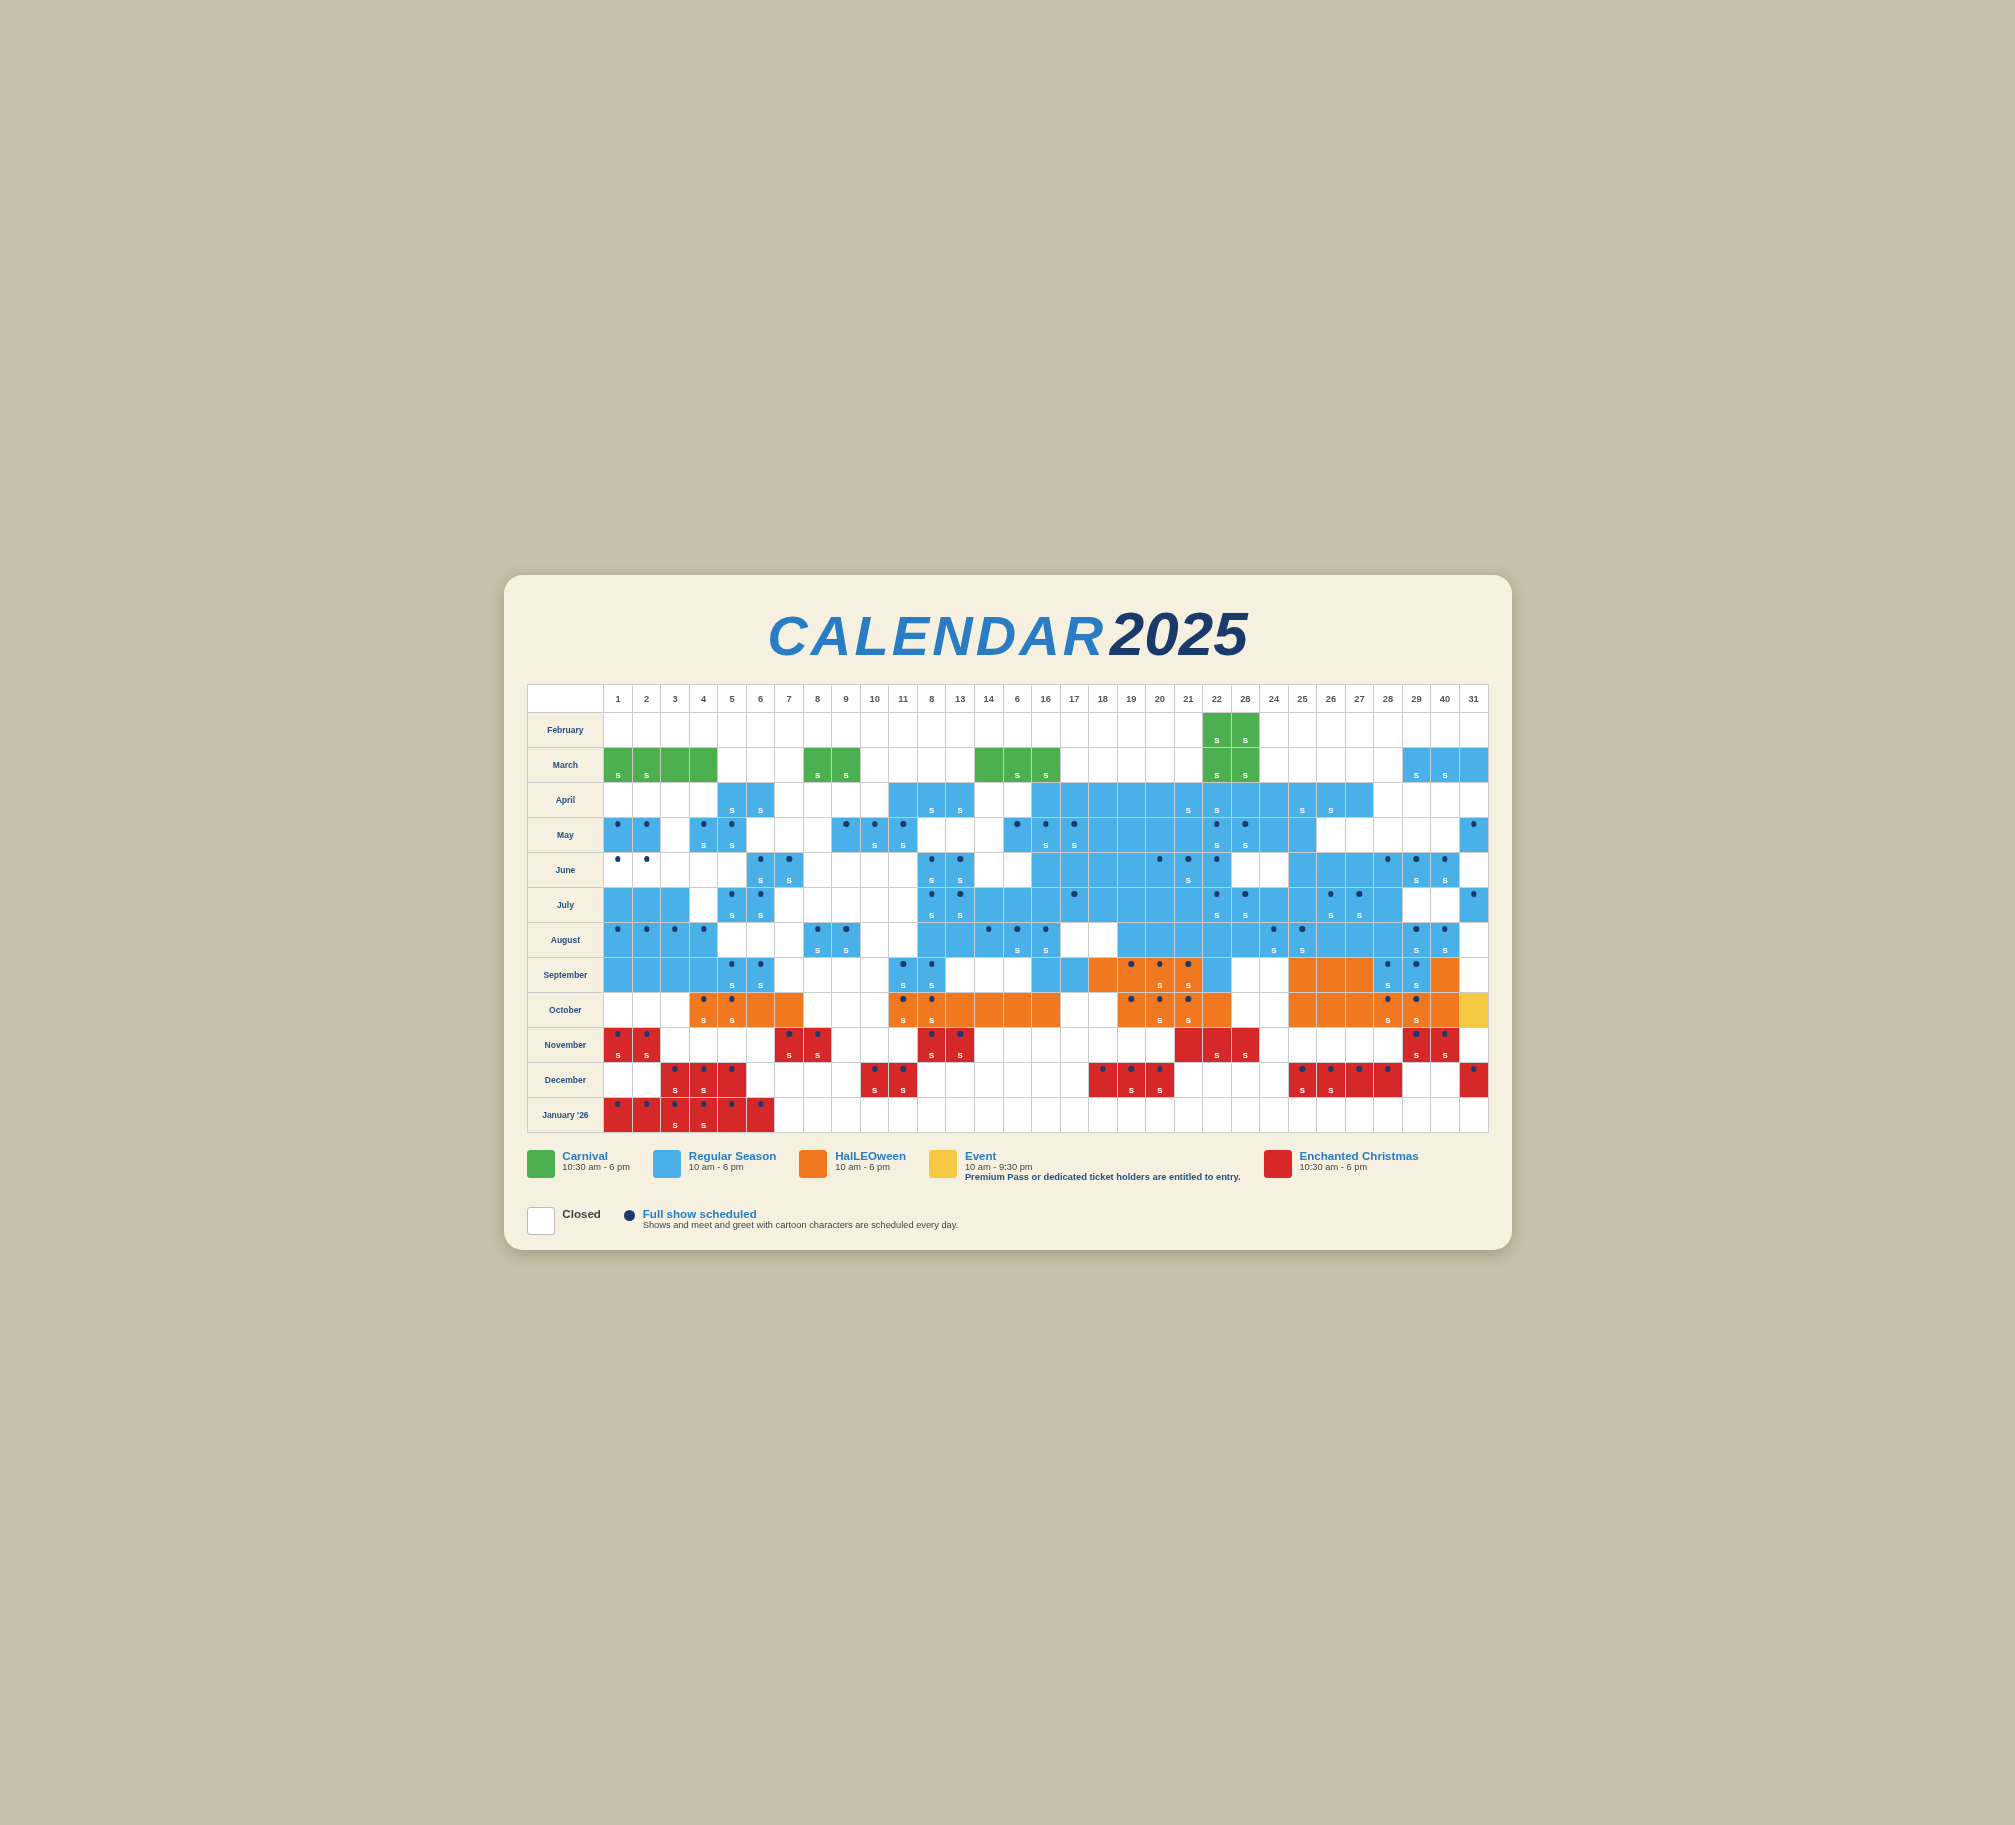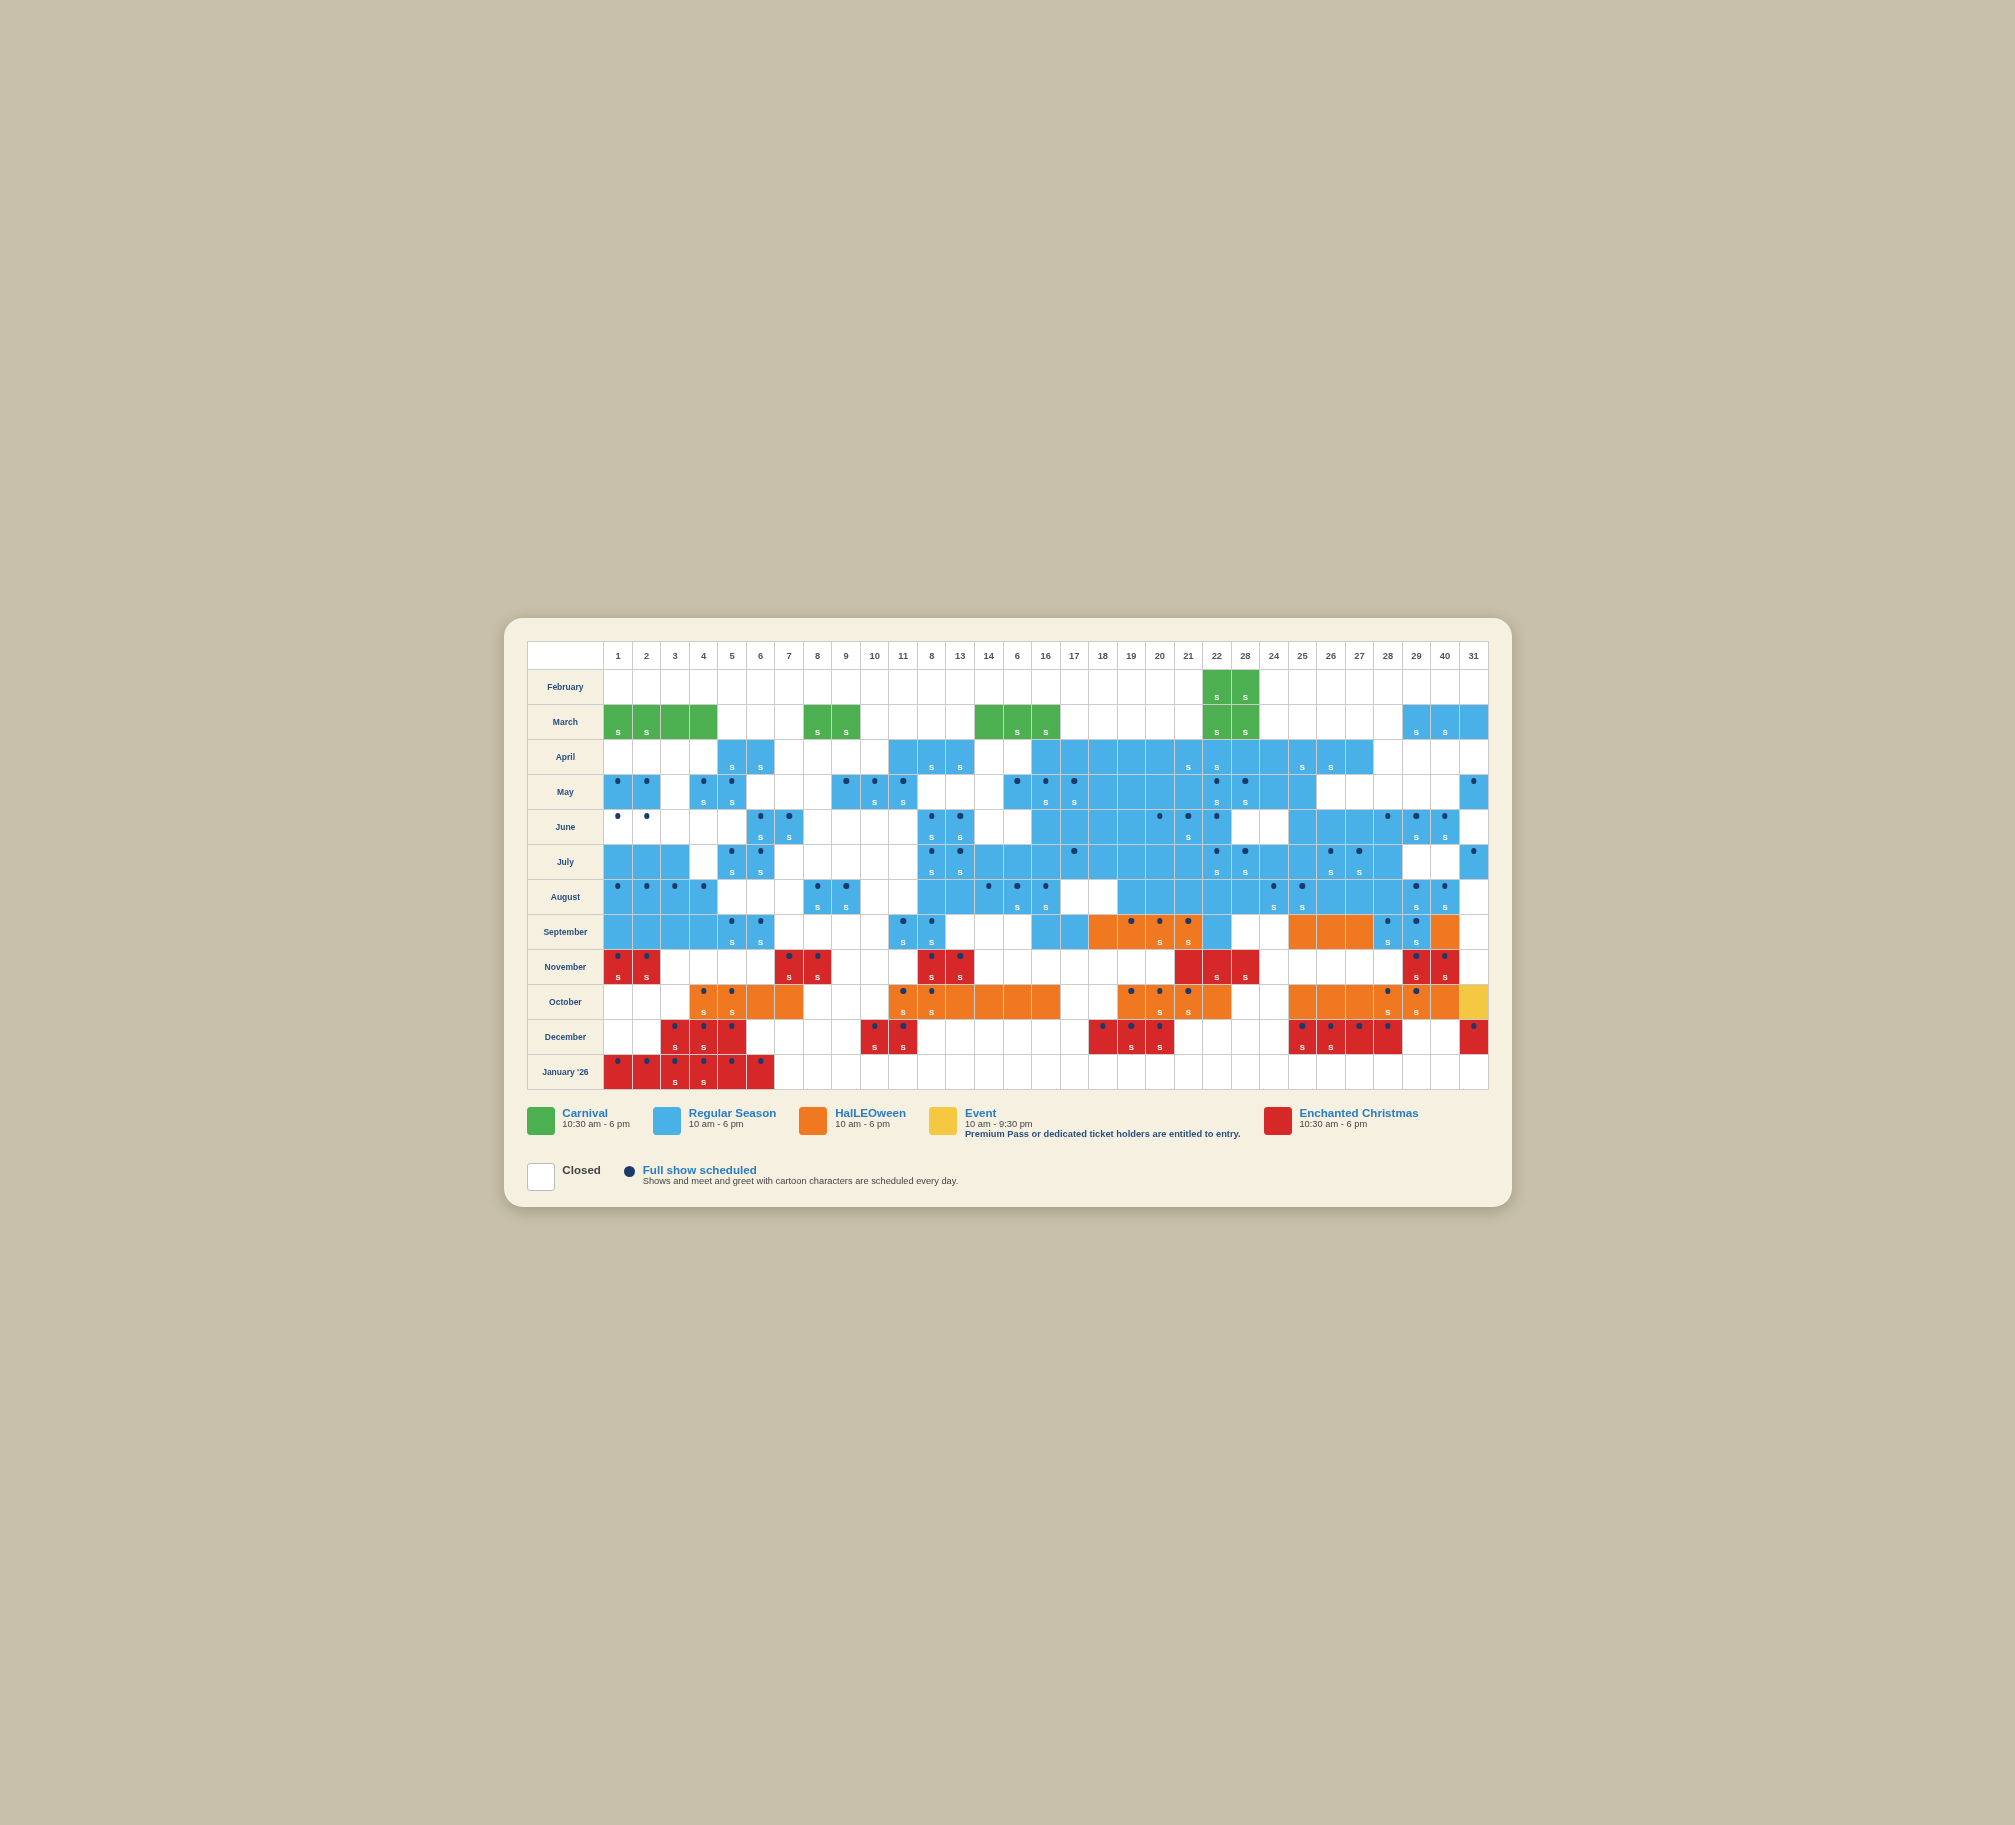--- a/index.html
+++ b/index.html
@@ -181,20 +181,24 @@
       align-items: center;
       justify-content: center;
       position: relative;
       padding: 1.6px;
     }
   </style>
 </head>
 <body>
 
 <div class="card">
+  <div class="title">
+    <span class="title-calendar">CALENDAR</span>
+    <span class="title-year">2025</span>
+  </div>
 
   <div class="calendar-wrapper">
     <table class="calendar">
       <thead>
         <tr>
           <th class="col-month"></th>
 
         <th class="col-day">1</th>
             <th class="col-day">2</th>
             <th class="col-day">3</th>
@@ -1185,262 +1189,262 @@
               </div>
             </td>
             <td style="background: rgb(240, 120, 32); position: relative; height: 34px;">
               <div class="cell-inner"></div>
             </td>
             <td style="background: rgb(255, 255, 255); position: relative; height: 34px;">
               <div class="cell-inner"></div>
             </td>
           </tr>
           <tr>
-            <td class="month-label">November</td>
-            <td style="background: rgb(214, 40, 40); position: relative; height: 34px;">
-              <div class="cell-inner">
-                <span class="dot"></span>
-                <span class="s-label">S</span>
-              </div>
-            </td>
-            <td style="background: rgb(214, 40, 40); position: relative; height: 34px;">
-              <div class="cell-inner">
-                <span class="dot"></span>
-                <span class="s-label">S</span>
-              </div>
-            </td>
-            <td style="background: rgb(255, 255, 255); position: relative; height: 34px;">
-              <div class="cell-inner"></div>
-            </td>
-            <td style="background: rgb(255, 255, 255); position: relative; height: 34px;">
-              <div class="cell-inner"></div>
-            </td>
-            <td style="background: rgb(255, 255, 255); position: relative; height: 34px;">
-              <div class="cell-inner"></div>
-            </td>
-            <td style="background: rgb(255, 255, 255); position: relative; height: 34px;">
-              <div class="cell-inner"></div>
-            </td>
-            <td style="background: rgb(214, 40, 40); position: relative; height: 34px;">
-              <div class="cell-inner">
-                <span class="dot"></span>
-                <span class="s-label">S</span>
-              </div>
-            </td>
-            <td style="background: rgb(214, 40, 40); position: relative; height: 34px;">
-              <div class="cell-inner">
-                <span class="dot"></span>
-                <span class="s-label">S</span>
-              </div>
-            </td>
-            <td style="background: rgb(255, 255, 255); position: relative; height: 34px;">
-              <div class="cell-inner"></div>
-            </td>
-            <td style="background: rgb(255, 255, 255); position: relative; height: 34px;">
-              <div class="cell-inner"></div>
-            </td>
-            <td style="background: rgb(255, 255, 255); position: relative; height: 34px;">
-              <div class="cell-inner"></div>
-            </td>
-            <td style="background: rgb(214, 40, 40); position: relative; height: 34px;">
-              <div class="cell-inner">
-                <span class="dot"></span>
-                <span class="s-label">S</span>
-              </div>
-            </td>
-            <td style="background: rgb(214, 40, 40); position: relative; height: 34px;">
-              <div class="cell-inner">
-                <span class="dot"></span>
-                <span class="s-label">S</span>
-              </div>
-            </td>
-            <td style="background: rgb(255, 255, 255); position: relative; height: 34px;">
-              <div class="cell-inner"></div>
-            </td>
-            <td style="background: rgb(255, 255, 255); position: relative; height: 34px;">
-              <div class="cell-inner"></div>
-            </td>
-            <td style="background: rgb(255, 255, 255); position: relative; height: 34px;">
-              <div class="cell-inner"></div>
-            </td>
-            <td style="background: rgb(255, 255, 255); position: relative; height: 34px;">
-              <div class="cell-inner"></div>
-            </td>
-            <td style="background: rgb(255, 255, 255); position: relative; height: 34px;">
-              <div class="cell-inner"></div>
-            </td>
-            <td style="background: rgb(255, 255, 255); position: relative; height: 34px;">
-              <div class="cell-inner"></div>
-            </td>
-            <td style="background: rgb(255, 255, 255); position: relative; height: 34px;">
-              <div class="cell-inner"></div>
-            </td>
-            <td style="background: rgb(214, 40, 40); position: relative; height: 34px;">
-              <div class="cell-inner"></div>
-            </td>
-            <td style="background: rgb(214, 40, 40); position: relative; height: 34px;">
-              <div class="cell-inner">
-                <span class="s-label">S</span>
-              </div>
-            </td>
-            <td style="background: rgb(214, 40, 40); position: relative; height: 34px;">
-              <div class="cell-inner">
-                <span class="s-label">S</span>
-              </div>
-            </td>
-            <td style="background: rgb(255, 255, 255); position: relative; height: 34px;">
-              <div class="cell-inner"></div>
-            </td>
-            <td style="background: rgb(255, 255, 255); position: relative; height: 34px;">
-              <div class="cell-inner"></div>
-            </td>
-            <td style="background: rgb(255, 255, 255); position: relative; height: 34px;">
-              <div class="cell-inner"></div>
-            </td>
-            <td style="background: rgb(255, 255, 255); position: relative; height: 34px;">
-              <div class="cell-inner"></div>
-            </td>
-            <td style="background: rgb(255, 255, 255); position: relative; height: 34px;">
-              <div class="cell-inner"></div>
-            </td>
-            <td style="background: rgb(214, 40, 40); position: relative; height: 34px;">
-              <div class="cell-inner">
-                <span class="dot"></span>
-                <span class="s-label">S</span>
-              </div>
-            </td>
-            <td style="background: rgb(214, 40, 40); position: relative; height: 34px;">
-              <div class="cell-inner">
-                <span class="dot"></span>
-                <span class="s-label">S</span>
-              </div>
-            </td>
-            <td style="background: rgb(255, 255, 255); position: relative; height: 34px;">
+            <td class="month-label">October</td>
+            <td style="background: rgb(255, 255, 255); position: relative; height: 34px;">
+              <div class="cell-inner"></div>
+            </td>
+            <td style="background: rgb(255, 255, 255); position: relative; height: 34px;">
+              <div class="cell-inner"></div>
+            </td>
+            <td style="background: rgb(255, 255, 255); position: relative; height: 34px;">
+              <div class="cell-inner"></div>
+            </td>
+            <td style="background: rgb(240, 120, 32); position: relative; height: 34px;">
+              <div class="cell-inner">
+                <span class="dot"></span>
+                <span class="s-label">S</span>
+              </div>
+            </td>
+            <td style="background: rgb(240, 120, 32); position: relative; height: 34px;">
+              <div class="cell-inner">
+                <span class="dot"></span>
+                <span class="s-label">S</span>
+              </div>
+            </td>
+            <td style="background: rgb(240, 120, 32); position: relative; height: 34px;">
+              <div class="cell-inner"></div>
+            </td>
+            <td style="background: rgb(240, 120, 32); position: relative; height: 34px;">
+              <div class="cell-inner"></div>
+            </td>
+            <td style="background: rgb(255, 255, 255); position: relative; height: 34px;">
+              <div class="cell-inner"></div>
+            </td>
+            <td style="background: rgb(255, 255, 255); position: relative; height: 34px;">
+              <div class="cell-inner"></div>
+            </td>
+            <td style="background: rgb(255, 255, 255); position: relative; height: 34px;">
+              <div class="cell-inner"></div>
+            </td>
+            <td style="background: rgb(240, 120, 32); position: relative; height: 34px;">
+              <div class="cell-inner">
+                <span class="dot"></span>
+                <span class="s-label">S</span>
+              </div>
+            </td>
+            <td style="background: rgb(240, 120, 32); position: relative; height: 34px;">
+              <div class="cell-inner">
+                <span class="dot"></span>
+                <span class="s-label">S</span>
+              </div>
+            </td>
+            <td style="background: rgb(240, 120, 32); position: relative; height: 34px;">
+              <div class="cell-inner"></div>
+            </td>
+            <td style="background: rgb(240, 120, 32); position: relative; height: 34px;">
+              <div class="cell-inner"></div>
+            </td>
+            <td style="background: rgb(240, 120, 32); position: relative; height: 34px;">
+              <div class="cell-inner"></div>
+            </td>
+            <td style="background: rgb(240, 120, 32); position: relative; height: 34px;">
+              <div class="cell-inner"></div>
+            </td>
+            <td style="background: rgb(255, 255, 255); position: relative; height: 34px;">
+              <div class="cell-inner"></div>
+            </td>
+            <td style="background: rgb(255, 255, 255); position: relative; height: 34px;">
+              <div class="cell-inner"></div>
+            </td>
+            <td style="background: rgb(240, 120, 32); position: relative; height: 34px;">
+              <div class="cell-inner">
+                <span class="dot"></span>
+              </div>
+            </td>
+            <td style="background: rgb(240, 120, 32); position: relative; height: 34px;">
+              <div class="cell-inner">
+                <span class="dot"></span>
+                <span class="s-label">S</span>
+              </div>
+            </td>
+            <td style="background: rgb(240, 120, 32); position: relative; height: 34px;">
+              <div class="cell-inner">
+                <span class="dot"></span>
+                <span class="s-label">S</span>
+              </div>
+            </td>
+            <td style="background: rgb(240, 120, 32); position: relative; height: 34px;">
+              <div class="cell-inner"></div>
+            </td>
+            <td style="background: rgb(255, 255, 255); position: relative; height: 34px;">
+              <div class="cell-inner"></div>
+            </td>
+            <td style="background: rgb(255, 255, 255); position: relative; height: 34px;">
+              <div class="cell-inner"></div>
+            </td>
+            <td style="background: rgb(240, 120, 32); position: relative; height: 34px;">
+              <div class="cell-inner"></div>
+            </td>
+            <td style="background: rgb(240, 120, 32); position: relative; height: 34px;">
+              <div class="cell-inner"></div>
+            </td>
+            <td style="background: rgb(240, 120, 32); position: relative; height: 34px;">
+              <div class="cell-inner"></div>
+            </td>
+            <td style="background: rgb(240, 120, 32); position: relative; height: 34px;">
+              <div class="cell-inner">
+                <span class="dot"></span>
+                <span class="s-label">S</span>
+              </div>
+            </td>
+            <td style="background: rgb(240, 120, 32); position: relative; height: 34px;">
+              <div class="cell-inner">
+                <span class="dot"></span>
+                <span class="s-label">S</span>
+              </div>
+            </td>
+            <td style="background: rgb(240, 120, 32); position: relative; height: 34px;">
+              <div class="cell-inner"></div>
+            </td>
+            <td style="background: rgb(245, 200, 66); position: relative; height: 34px;">
               <div class="cell-inner"></div>
             </td>
           </tr>
           <tr>
-            <td class="month-label">October</td>
-            <td style="background: rgb(255, 255, 255); position: relative; height: 34px;">
-              <div class="cell-inner"></div>
-            </td>
-            <td style="background: rgb(255, 255, 255); position: relative; height: 34px;">
-              <div class="cell-inner"></div>
-            </td>
-            <td style="background: rgb(255, 255, 255); position: relative; height: 34px;">
-              <div class="cell-inner"></div>
-            </td>
-            <td style="background: rgb(240, 120, 32); position: relative; height: 34px;">
-              <div class="cell-inner">
-                <span class="dot"></span>
-                <span class="s-label">S</span>
-              </div>
-            </td>
-            <td style="background: rgb(240, 120, 32); position: relative; height: 34px;">
-              <div class="cell-inner">
-                <span class="dot"></span>
-                <span class="s-label">S</span>
-              </div>
-            </td>
-            <td style="background: rgb(240, 120, 32); position: relative; height: 34px;">
-              <div class="cell-inner"></div>
-            </td>
-            <td style="background: rgb(240, 120, 32); position: relative; height: 34px;">
-              <div class="cell-inner"></div>
-            </td>
-            <td style="background: rgb(255, 255, 255); position: relative; height: 34px;">
-              <div class="cell-inner"></div>
-            </td>
-            <td style="background: rgb(255, 255, 255); position: relative; height: 34px;">
-              <div class="cell-inner"></div>
-            </td>
-            <td style="background: rgb(255, 255, 255); position: relative; height: 34px;">
-              <div class="cell-inner"></div>
-            </td>
-            <td style="background: rgb(240, 120, 32); position: relative; height: 34px;">
-              <div class="cell-inner">
-                <span class="dot"></span>
-                <span class="s-label">S</span>
-              </div>
-            </td>
-            <td style="background: rgb(240, 120, 32); position: relative; height: 34px;">
-              <div class="cell-inner">
-                <span class="dot"></span>
-                <span class="s-label">S</span>
-              </div>
-            </td>
-            <td style="background: rgb(240, 120, 32); position: relative; height: 34px;">
-              <div class="cell-inner"></div>
-            </td>
-            <td style="background: rgb(240, 120, 32); position: relative; height: 34px;">
-              <div class="cell-inner"></div>
-            </td>
-            <td style="background: rgb(240, 120, 32); position: relative; height: 34px;">
-              <div class="cell-inner"></div>
-            </td>
-            <td style="background: rgb(240, 120, 32); position: relative; height: 34px;">
-              <div class="cell-inner"></div>
-            </td>
-            <td style="background: rgb(255, 255, 255); position: relative; height: 34px;">
-              <div class="cell-inner"></div>
-            </td>
-            <td style="background: rgb(255, 255, 255); position: relative; height: 34px;">
-              <div class="cell-inner"></div>
-            </td>
-            <td style="background: rgb(240, 120, 32); position: relative; height: 34px;">
-              <div class="cell-inner">
-                <span class="dot"></span>
-              </div>
-            </td>
-            <td style="background: rgb(240, 120, 32); position: relative; height: 34px;">
-              <div class="cell-inner">
-                <span class="dot"></span>
-                <span class="s-label">S</span>
-              </div>
-            </td>
-            <td style="background: rgb(240, 120, 32); position: relative; height: 34px;">
-              <div class="cell-inner">
-                <span class="dot"></span>
-                <span class="s-label">S</span>
-              </div>
-            </td>
-            <td style="background: rgb(240, 120, 32); position: relative; height: 34px;">
-              <div class="cell-inner"></div>
-            </td>
-            <td style="background: rgb(255, 255, 255); position: relative; height: 34px;">
-              <div class="cell-inner"></div>
-            </td>
-            <td style="background: rgb(255, 255, 255); position: relative; height: 34px;">
-              <div class="cell-inner"></div>
-            </td>
-            <td style="background: rgb(240, 120, 32); position: relative; height: 34px;">
-              <div class="cell-inner"></div>
-            </td>
-            <td style="background: rgb(240, 120, 32); position: relative; height: 34px;">
-              <div class="cell-inner"></div>
-            </td>
-            <td style="background: rgb(240, 120, 32); position: relative; height: 34px;">
-              <div class="cell-inner"></div>
-            </td>
-            <td style="background: rgb(240, 120, 32); position: relative; height: 34px;">
-              <div class="cell-inner">
-                <span class="dot"></span>
-                <span class="s-label">S</span>
-              </div>
-            </td>
-            <td style="background: rgb(240, 120, 32); position: relative; height: 34px;">
-              <div class="cell-inner">
-                <span class="dot"></span>
-                <span class="s-label">S</span>
-              </div>
-            </td>
-            <td style="background: rgb(240, 120, 32); position: relative; height: 34px;">
-              <div class="cell-inner"></div>
-            </td>
-            <td style="background: rgb(245, 200, 66); position: relative; height: 34px;">
+            <td class="month-label">November</td>
+            <td style="background: rgb(214, 40, 40); position: relative; height: 34px;">
+              <div class="cell-inner">
+                <span class="dot"></span>
+                <span class="s-label">S</span>
+              </div>
+            </td>
+            <td style="background: rgb(214, 40, 40); position: relative; height: 34px;">
+              <div class="cell-inner">
+                <span class="dot"></span>
+                <span class="s-label">S</span>
+              </div>
+            </td>
+            <td style="background: rgb(255, 255, 255); position: relative; height: 34px;">
+              <div class="cell-inner"></div>
+            </td>
+            <td style="background: rgb(255, 255, 255); position: relative; height: 34px;">
+              <div class="cell-inner"></div>
+            </td>
+            <td style="background: rgb(255, 255, 255); position: relative; height: 34px;">
+              <div class="cell-inner"></div>
+            </td>
+            <td style="background: rgb(255, 255, 255); position: relative; height: 34px;">
+              <div class="cell-inner"></div>
+            </td>
+            <td style="background: rgb(214, 40, 40); position: relative; height: 34px;">
+              <div class="cell-inner">
+                <span class="dot"></span>
+                <span class="s-label">S</span>
+              </div>
+            </td>
+            <td style="background: rgb(214, 40, 40); position: relative; height: 34px;">
+              <div class="cell-inner">
+                <span class="dot"></span>
+                <span class="s-label">S</span>
+              </div>
+            </td>
+            <td style="background: rgb(255, 255, 255); position: relative; height: 34px;">
+              <div class="cell-inner"></div>
+            </td>
+            <td style="background: rgb(255, 255, 255); position: relative; height: 34px;">
+              <div class="cell-inner"></div>
+            </td>
+            <td style="background: rgb(255, 255, 255); position: relative; height: 34px;">
+              <div class="cell-inner"></div>
+            </td>
+            <td style="background: rgb(214, 40, 40); position: relative; height: 34px;">
+              <div class="cell-inner">
+                <span class="dot"></span>
+                <span class="s-label">S</span>
+              </div>
+            </td>
+            <td style="background: rgb(214, 40, 40); position: relative; height: 34px;">
+              <div class="cell-inner">
+                <span class="dot"></span>
+                <span class="s-label">S</span>
+              </div>
+            </td>
+            <td style="background: rgb(255, 255, 255); position: relative; height: 34px;">
+              <div class="cell-inner"></div>
+            </td>
+            <td style="background: rgb(255, 255, 255); position: relative; height: 34px;">
+              <div class="cell-inner"></div>
+            </td>
+            <td style="background: rgb(255, 255, 255); position: relative; height: 34px;">
+              <div class="cell-inner"></div>
+            </td>
+            <td style="background: rgb(255, 255, 255); position: relative; height: 34px;">
+              <div class="cell-inner"></div>
+            </td>
+            <td style="background: rgb(255, 255, 255); position: relative; height: 34px;">
+              <div class="cell-inner"></div>
+            </td>
+            <td style="background: rgb(255, 255, 255); position: relative; height: 34px;">
+              <div class="cell-inner"></div>
+            </td>
+            <td style="background: rgb(255, 255, 255); position: relative; height: 34px;">
+              <div class="cell-inner"></div>
+            </td>
+            <td style="background: rgb(214, 40, 40); position: relative; height: 34px;">
+              <div class="cell-inner"></div>
+            </td>
+            <td style="background: rgb(214, 40, 40); position: relative; height: 34px;">
+              <div class="cell-inner">
+                <span class="s-label">S</span>
+              </div>
+            </td>
+            <td style="background: rgb(214, 40, 40); position: relative; height: 34px;">
+              <div class="cell-inner">
+                <span class="s-label">S</span>
+              </div>
+            </td>
+            <td style="background: rgb(255, 255, 255); position: relative; height: 34px;">
+              <div class="cell-inner"></div>
+            </td>
+            <td style="background: rgb(255, 255, 255); position: relative; height: 34px;">
+              <div class="cell-inner"></div>
+            </td>
+            <td style="background: rgb(255, 255, 255); position: relative; height: 34px;">
+              <div class="cell-inner"></div>
+            </td>
+            <td style="background: rgb(255, 255, 255); position: relative; height: 34px;">
+              <div class="cell-inner"></div>
+            </td>
+            <td style="background: rgb(255, 255, 255); position: relative; height: 34px;">
+              <div class="cell-inner"></div>
+            </td>
+            <td style="background: rgb(214, 40, 40); position: relative; height: 34px;">
+              <div class="cell-inner">
+                <span class="dot"></span>
+                <span class="s-label">S</span>
+              </div>
+            </td>
+            <td style="background: rgb(214, 40, 40); position: relative; height: 34px;">
+              <div class="cell-inner">
+                <span class="dot"></span>
+                <span class="s-label">S</span>
+              </div>
+            </td>
+            <td style="background: rgb(255, 255, 255); position: relative; height: 34px;">
               <div class="cell-inner"></div>
             </td>
           </tr>
           <tr>
             <td class="month-label">December</td>
             <td style="background: rgb(255, 255, 255); position: relative; height: 34px;">
               <div class="cell-inner"></div>
             </td>
             <td style="background: rgb(255, 255, 255); position: relative; height: 34px;">
               <div class="cell-inner"></div>

